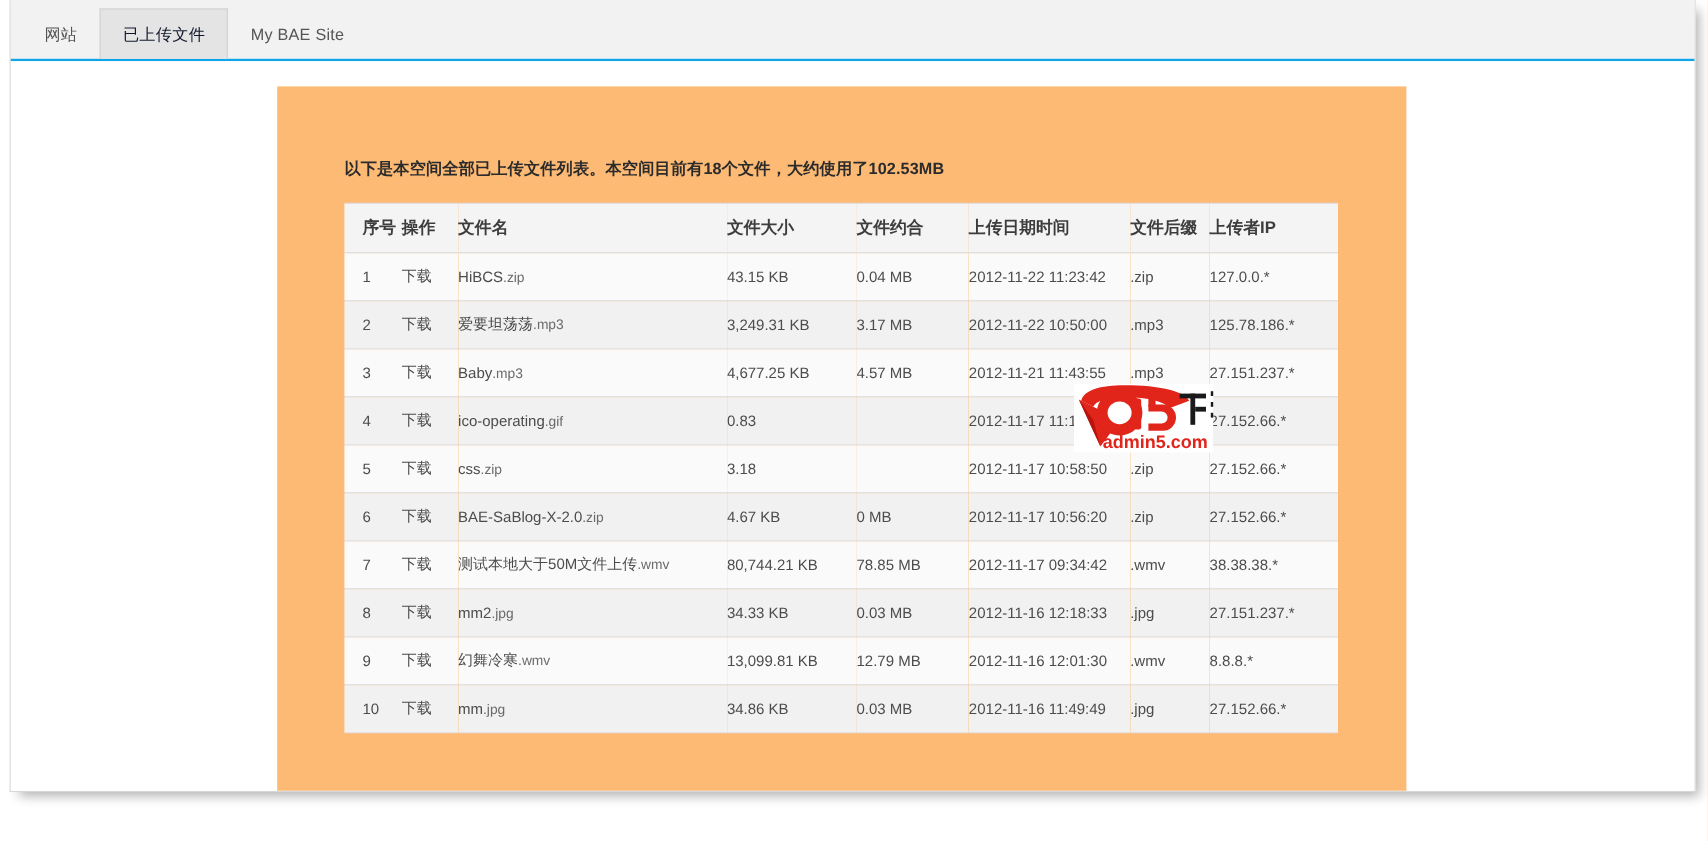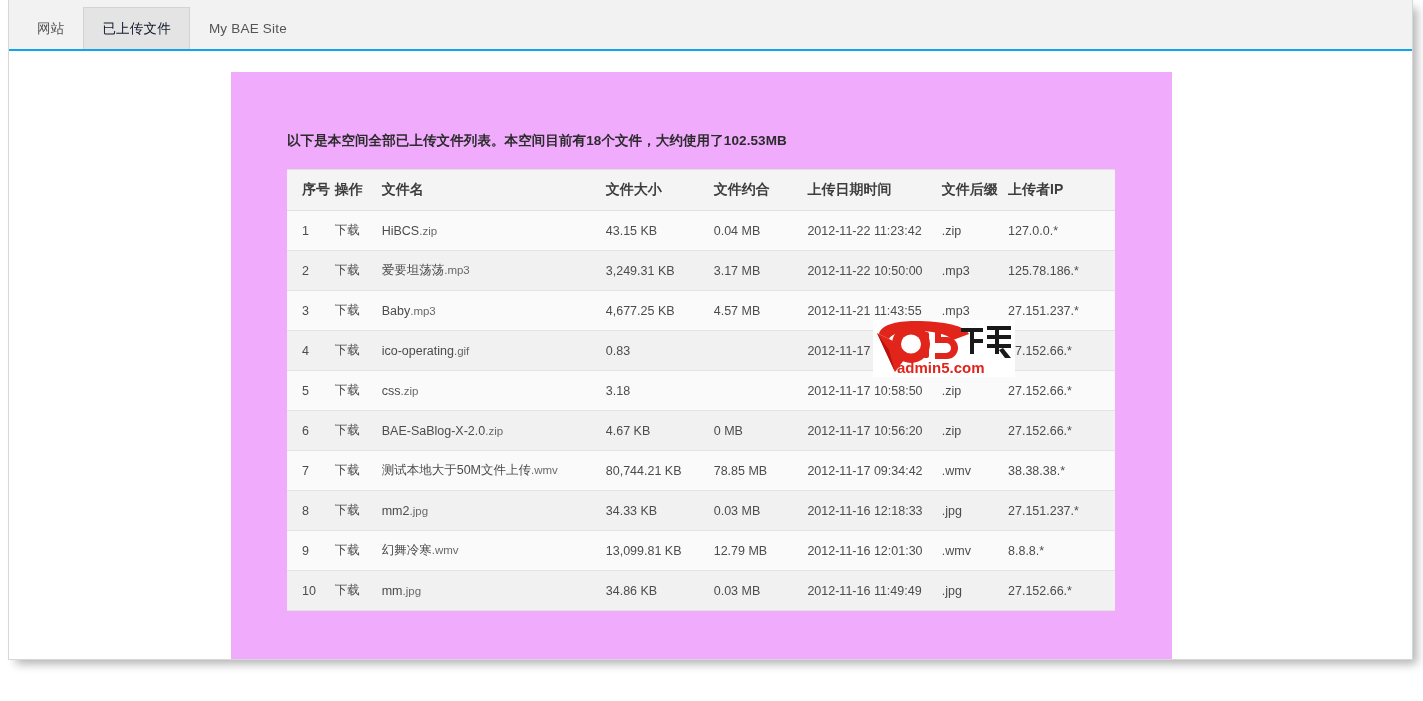--- a/index.html
+++ b/index.html
@@ -78,21 +78,21 @@
     overflow: hidden;
   }
 
   
   #content-panel {
     position: absolute;
     left: 222px;
     top: 21px;
     width: 941px;
     height: 595px;
-    background: #f0abfc;
+    background: #fdba74;
   }
 
   #inner-content {
     position: absolute;
     left: 56px;
     top: 60px;
     width: 830px;
   }
 
   #summary-line {
@@ -170,23 +170,23 @@
   #pagination .pg {
     color: #3a3a3a;
     text-decoration: none;
     cursor: pointer;
   }
   #pagination .pg.num { font-weight: normal; }
 
   
   #watermark {
     position: absolute;
-    left: 642px;
+    left: 664px;
     top: 248px;
-    width: 142px;
+    width: 116px;
     height: 57px;
     background: #ffffff;
     overflow: hidden;
   }
   #watermark svg { display: block; }
 </style>
 </head>
 <body>
 
 <div id="window-frame">

